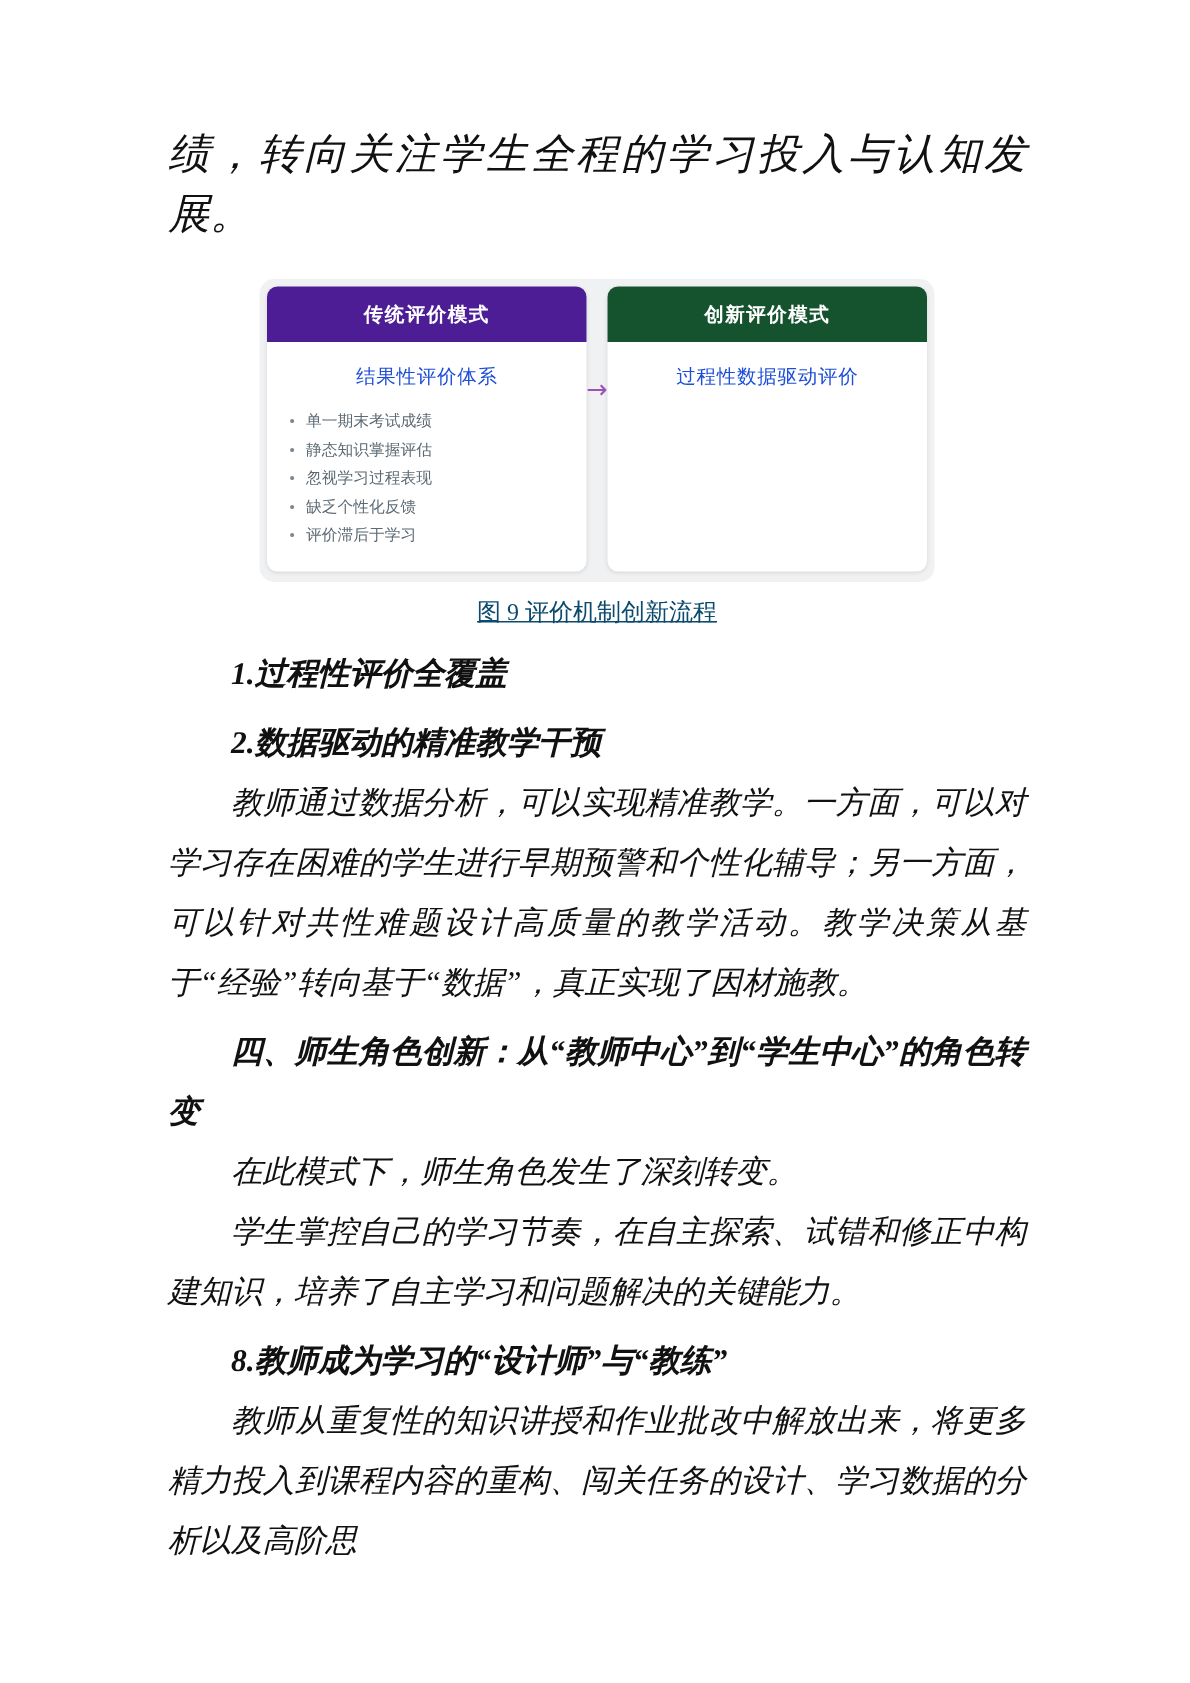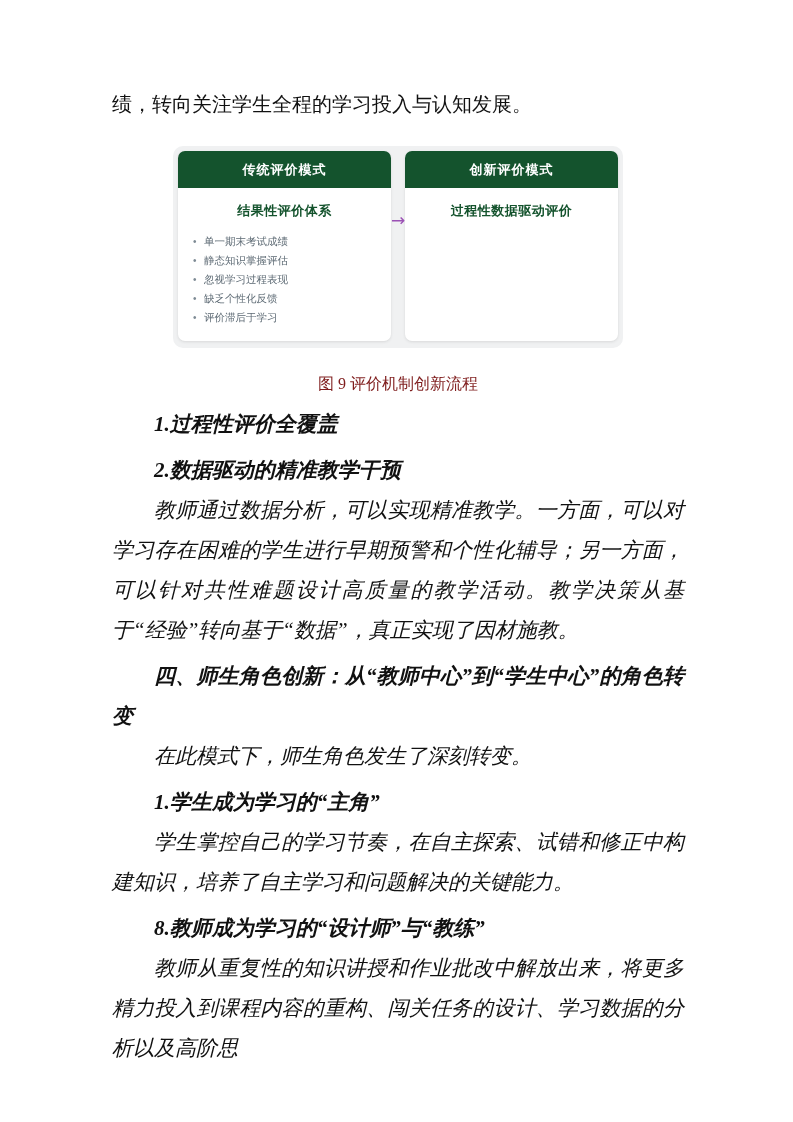--- a/index.html
+++ b/index.html
@@ -8,22 +8,23 @@
     width: 793px; height: 1122px;
     background: #ffffff;
     color: #111111;
     font-family: "Liberation Serif", serif;
     overflow: hidden;
   }
   .page { padding: 84px 109px 0 112px; }
 
   
   .intro {
-    font-size: 20px; line-height: 40px; margin: 0;
+    font-size: 28px; line-height: 40px; margin: 0;
     text-align: justify;
+    font-style: italic;
   }
   .block {
     font-size: 21px; line-height: 40px; margin: 0;
     text-indent: 2em; text-align: justify; font-style: italic;
   }
   .block--heading { font-weight: 700; margin-top: 6px; }
 
   
   .figure { width: 450px; margin: 22px auto 0; }
   .figure-card {
@@ -42,25 +43,25 @@
     min-height: 138px;
   }
   .model-header {
     height: 37px;
     display: flex; align-items: center; justify-content: center;
     border-radius: 7px 7px 0 0;
     color: #ffffff; font-weight: 700; font-size: 13px;
     font-family: "Liberation Sans", sans-serif;
     letter-spacing: 1px;
   }
-  .model-header--traditional { background: #14532d; }
+  .model-header--traditional { background: #4c1d95; }
   .model-header--innovative  { background: #14532d; }
   .model-subtitle {
     margin-top: 14px; text-align: center;
-    font-weight: 700; font-size: 13px; color: #14532d;
+    font-weight: 400; font-size: 13px; color: #1d4ed8;
     font-family: "Liberation Sans", sans-serif;
     letter-spacing: 0.5px;
   }
   .model-bullets { margin: 12px 0 0; padding: 0 8px 0 26px; list-style: none; }
   .model-bullets li {
     position: relative;
     font-size: 10.5px; line-height: 19px; color: #5d6a74;
     font-family: "Liberation Sans", sans-serif;
   }
   .model-bullets li::before {
@@ -68,22 +69,22 @@
     position: absolute; left: -11px; top: 0;
     color: #7d8a94; font-size: 10px;
   }
   .flow-arrow {
     position: absolute; left: 50%; top: 66px;
     transform: translateX(-50%);
     color: #9b51b5; font-size: 17px; line-height: 1;
     font-family: "DejaVu Sans", sans-serif;
   }
   .figure-caption {
-    margin-top: 22px; text-align: center;
-    font-size: 16px; line-height: 28px; color: #7f1d1d;
+    margin-top: 7px; text-align: center;
+    font-size: 16px; line-height: 28px; color: #0c4a6e; text-decoration: underline;
   }
 </style>
 </head>
 <body>
 
 <div class="page">
 
   <p class="intro">绩，转向关注学生全程的学习投入与认知发展。</p>
 
   <div class="figure">
@@ -113,19 +114,18 @@
   </div>
 
   <div class="block block--heading">1.过程性评价全覆盖</div>
 
   <div class="block block--heading">2.数据驱动的精准教学干预</div>
   <p class="block">教师通过数据分析，可以实现精准教学。一方面，可以对学习存在困难的学生进行早期预警和个性化辅导；另一方面，可以针对共性难题设计高质量的教学活动。教学决策从基于“经验”转向基于“数据”，真正实现了因材施教。</p>
 
   <div class="block block--heading">四、师生角色创新：从“教师中心”到“学生中心”的角色转变</div>
   <p class="block">在此模式下，师生角色发生了深刻转变。</p>
 
-  <div class="block block--heading">1.学生成为学习的“主角”</div>
   <p class="block">学生掌控自己的学习节奏，在自主探索、试错和修正中构建知识，培养了自主学习和问题解决的关键能力。</p>
 
   <div class="block block--heading">8.教师成为学习的“设计师”与“教练”</div>
   <p class="block">教师从重复性的知识讲授和作业批改中解放出来，将更多精力投入到课程内容的重构、闯关任务的设计、学习数据的分析以及高阶思</p>
 
 </div>
 
 </body></html>

